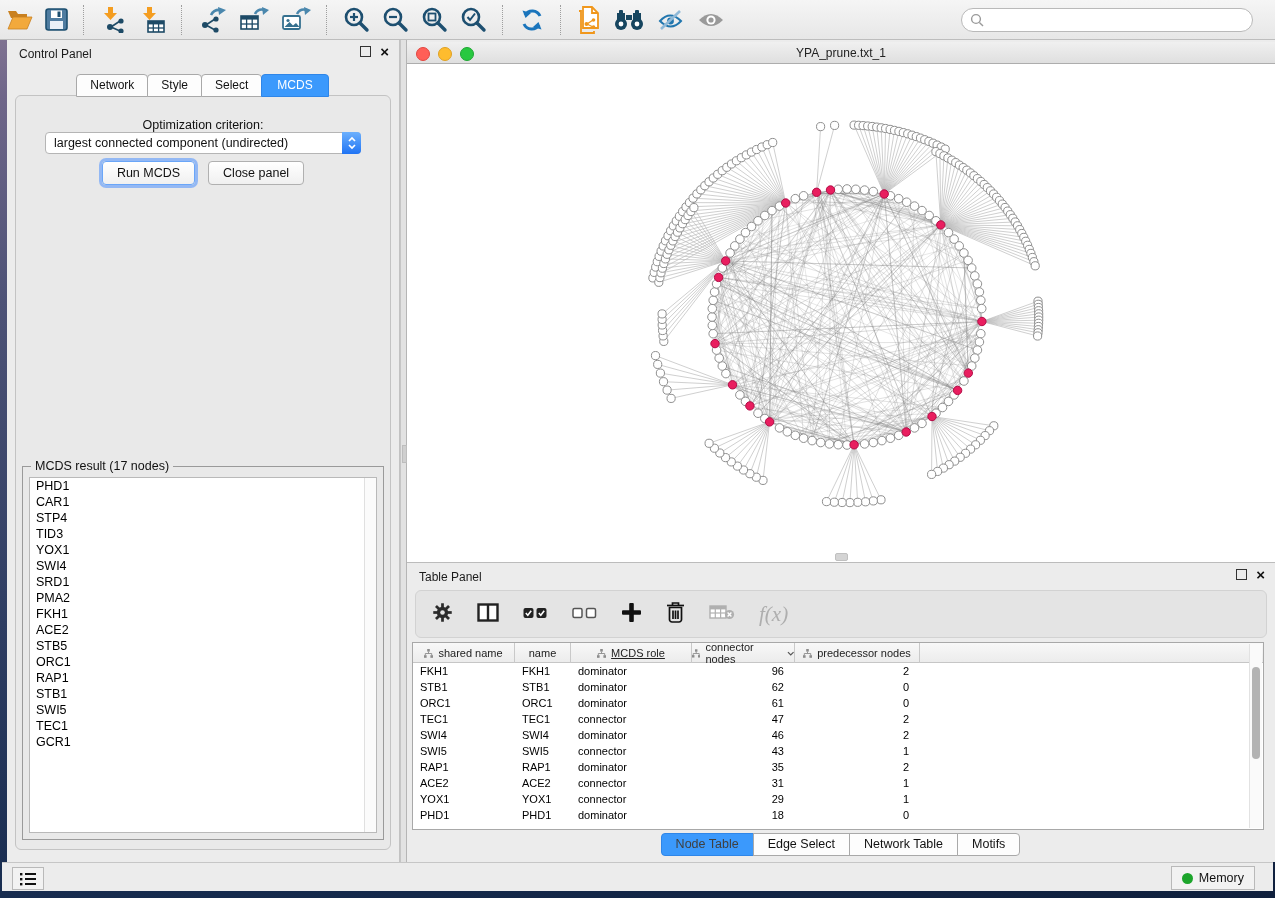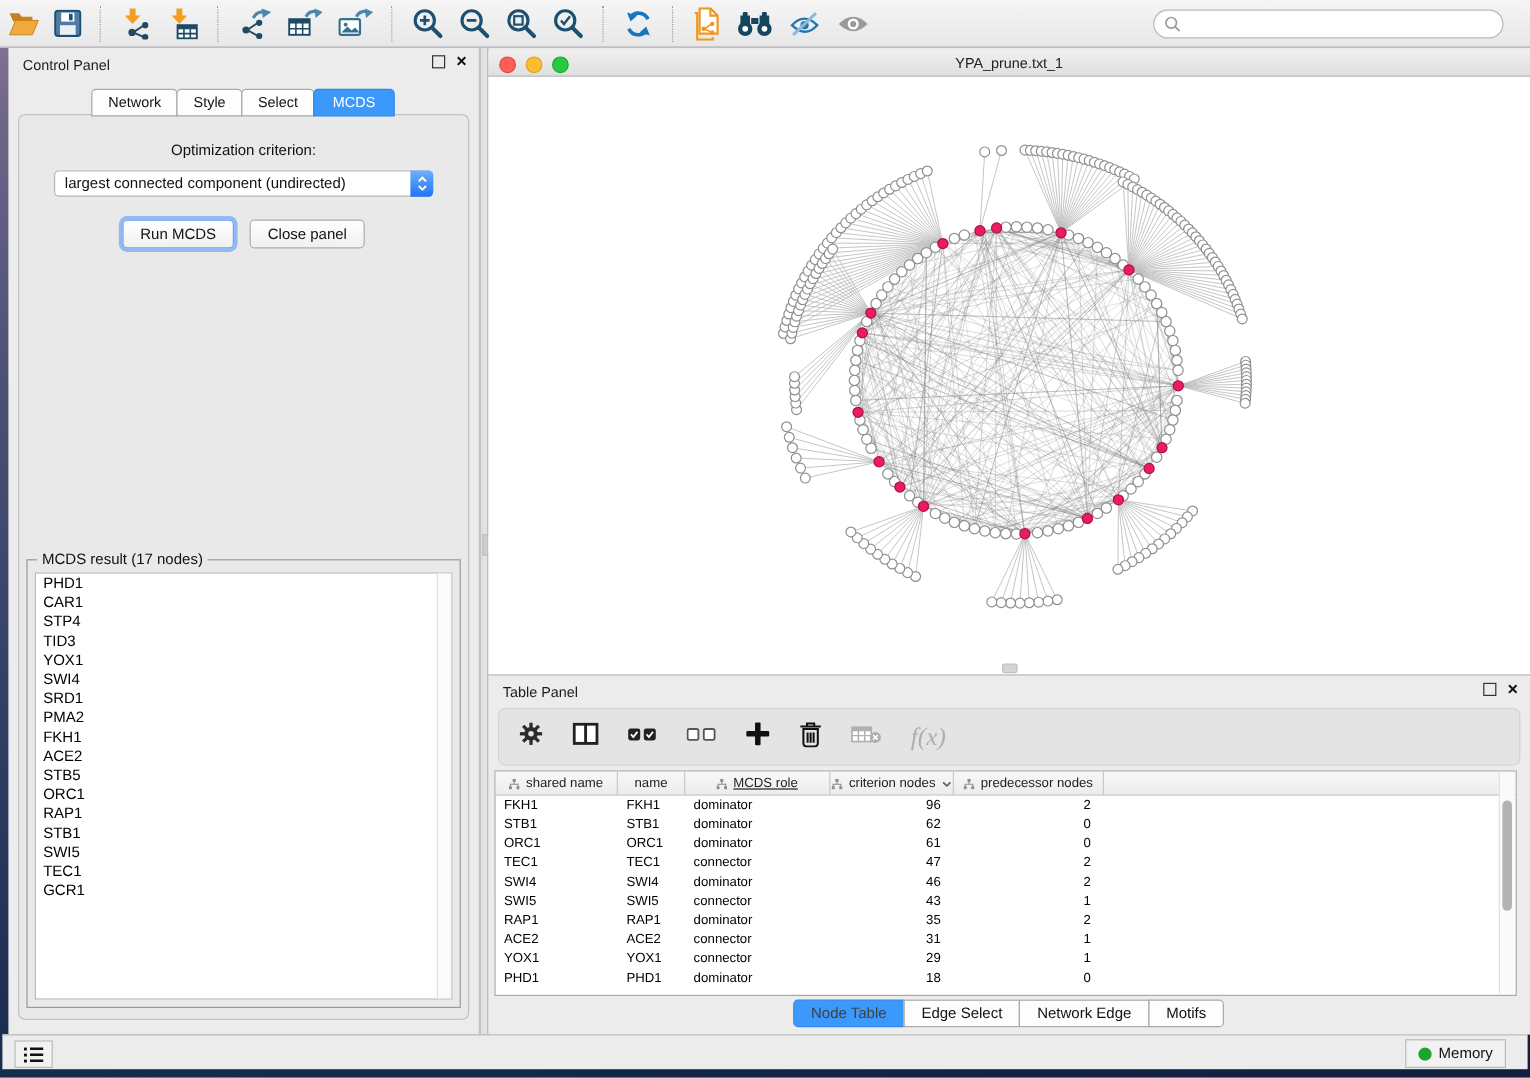--- a/index.html
+++ b/index.html
@@ -21,26 +21,26 @@
   .pctrl{position:absolute;top:6px;right:10px;display:flex;gap:9px;align-items:center;}
   .float-ico{width:9px;height:9px;border:1.6px solid #333;display:inline-block;}
   .close-ico{font-weight:bold;font-size:15px;line-height:11px;color:#111;}
   .cp-tabs{position:absolute;top:34px;left:0;width:100%;display:flex;justify-content:center;z-index:3;}
   .ctab{font-size:12px;padding:3px 13px 4px;background:#fdfdfd;border:1px solid #a9a9a9;margin-left:-1px;
         border-radius:4px 4px 0 0;color:#111;}
   .ctab.active{background:#3b99fc;color:#fff;border-color:#2f86e8;padding:3px 15px 4px;}
   .cp-pane{position:absolute;left:8px;right:8px;top:55px;bottom:12px;border:1px solid #c3c3c3;border-radius:6px;
         background:#e9e9e9;}
   .opt-label{text-align:center;font-size:12.5px;color:#111;margin-top:22px;}
-  .selbox{margin:10px auto 0;width:316px;height:22px;background:#fff;border:1px solid #b5b5b5;border-radius:4px;
+  .selbox{margin:0 auto 0;width:316px;height:22px;background:#fff;border:1px solid #b5b5b5;border-radius:4px;
         display:flex;align-items:center;box-sizing:border-box;}
   .selbox .txt{flex:1;font-size:12.5px;padding-left:8px;color:#111;white-space:nowrap;}
   .stepper{width:19px;height:22px;margin:-1px -1px 0 0;border-radius:0 4px 4px 0;
         background:linear-gradient(#6cb0fd,#2074f4);display:flex;flex-direction:column;align-items:center;justify-content:center;}
-  .btnrow{display:flex;justify-content:center;gap:13px;margin-top:19px;}
+  .btnrow{display:flex;justify-content:center;gap:13px;margin-top:7px;}
   .btn{height:22px;padding:0 14px;font-size:12.5px;color:#111;background:linear-gradient(#ffffff,#f0f0f0);
         border:1px solid #b0b0b0;border-radius:4px;display:flex;align-items:center;}
   .btn.focus{box-shadow:0 0 0 3px rgba(77,144,254,.55);border-color:#6aa6f8;}
   .mcds-group{position:absolute;left:6px;right:6px;top:370px;bottom:9px;border:1px solid #9a9a9a;
         background:#e9e9e9;}
   .mcds-legend{position:absolute;top:-8px;left:8px;background:#e9e9e9;font-size:12.5px;padding:0 4px;color:#111;}
   .mcds-list{position:absolute;left:6px;right:6px;top:10px;bottom:6px;background:#fff;border:1px solid #b9b9b9;
         overflow:hidden;}
   .mcds-list .item{font-size:12.5px;line-height:16px;padding-left:6px;color:#000;}
   .mcds-scroll{position:absolute;top:1px;bottom:1px;right:7px;width:11px;border-left:1px solid #e0e0e0;background:#fbfbfb;}
@@ -1222,21 +1222,21 @@
             </svg>
             <span>MCDS role</span>
           </div>
           <div class="th" style="width: 103px;">
             <svg width="9" height="9" viewBox="0 0 9 9">
               <rect x="3.2" y="0" width="2.6" height="2.6" fill="#8c8c8c"></rect>
               <rect x="0" y="6.2" width="2.6" height="2.6" fill="#8c8c8c"></rect>
               <rect x="6.4" y="6.2" width="2.6" height="2.6" fill="#8c8c8c"></rect>
               <path d="M4.5 2.6v1.9M1.3 6.2V4.5h6.4v1.7" stroke="#8c8c8c" stroke-width="0.9" fill="none"></path>
             </svg>
-            <span>criterion nodes</span>
+            <span>connector nodes</span>
             <svg width="8" height="5" viewBox="0 0 8 5">
               <polyline points="1,1 4,4 7,1" fill="none" stroke="#555" stroke-width="1.3"></polyline>
             </svg>
           </div>
           <div class="th" style="width: 125px;">
             <svg width="9" height="9" viewBox="0 0 9 9">
               <rect x="3.2" y="0" width="2.6" height="2.6" fill="#8c8c8c"></rect>
               <rect x="0" y="6.2" width="2.6" height="2.6" fill="#8c8c8c"></rect>
               <rect x="6.4" y="6.2" width="2.6" height="2.6" fill="#8c8c8c"></rect>
               <path d="M4.5 2.6v1.9M1.3 6.2V4.5h6.4v1.7" stroke="#8c8c8c" stroke-width="0.9" fill="none"></path>
@@ -1317,21 +1317,21 @@
             <div class="td r" style="width: 125px;">0</div>
           </div>
         </div>
       <div class="tscroll">
           <div class="tthumb"></div>
         </div>
     </div>
     <div class="ttabs" id="ttabs">
         <span class="ttab active">Node Table</span>
         <span class="ttab">Edge Select</span>
-        <span class="ttab">Network Edge</span>
+        <span class="ttab">Network Table</span>
         <span class="ttab">Motifs</span>
       </div>
   </div>
 </div>
 
 <div class="statusbar">
   <span class="sbtn">
     <svg width="18" height="14" viewBox="0 0 18 14">
         <g stroke="#111" stroke-width="2">
           <line x1="6" y1="2" x2="17" y2="2"></line>

